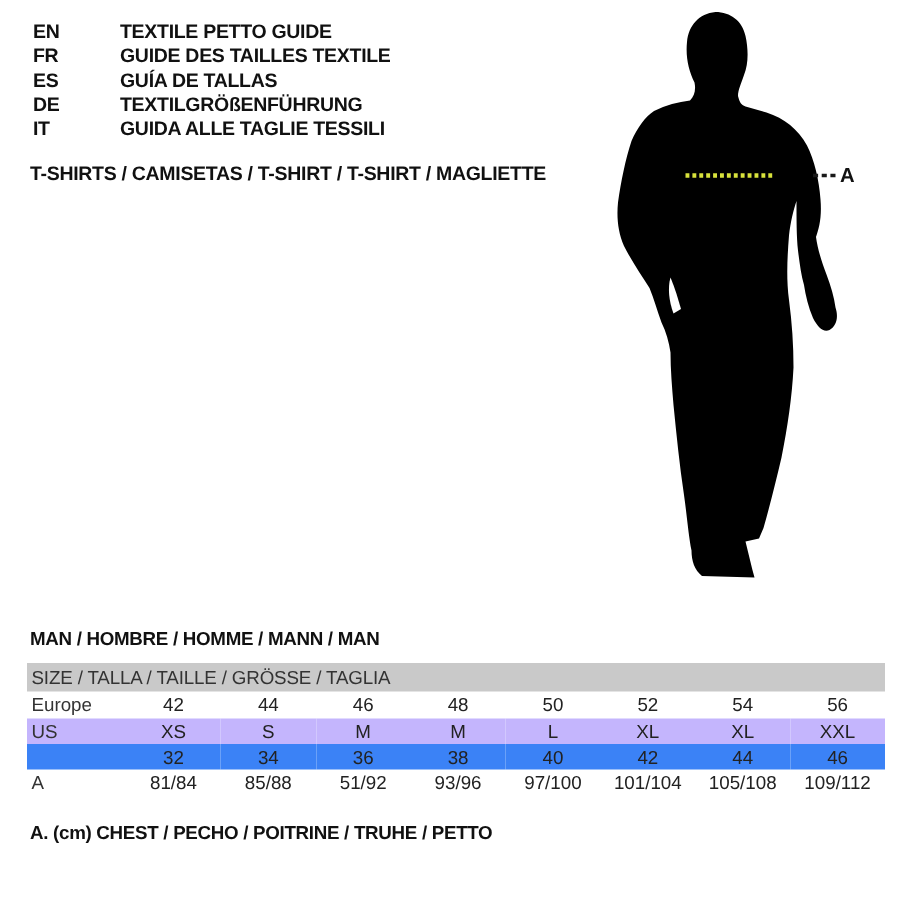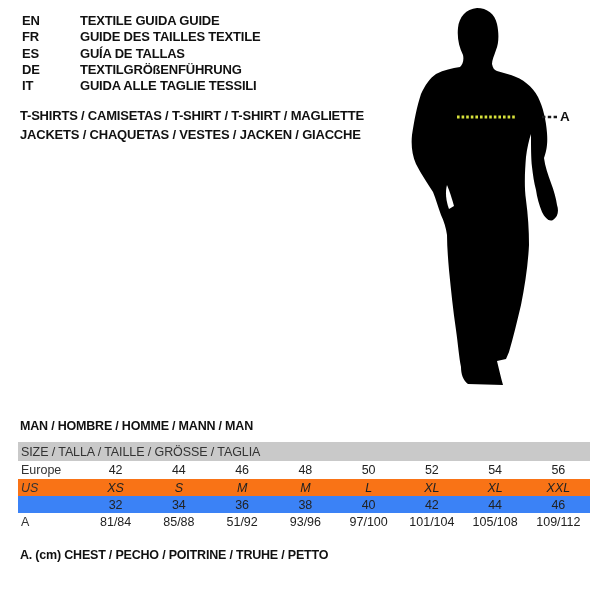--- a/index.html
+++ b/index.html
@@ -38,21 +38,21 @@
   .row-a td{height:18px;}
   
   .footnote{position:absolute;left:20px;top:548px;font-size:12.5px;font-weight:bold;letter-spacing:-0.2px;white-space:nowrap;}
 </style>
 </head>
 <body>
 
 <div class="lang-block">
   <div class="lang-row">
     <span class="lang-code">EN</span>
-    <span class="lang-label">TEXTILE GUIDA GUIDE</span>
+    <span class="lang-label">TEXTILE PETTO GUIDE</span>
   </div>
   <div class="lang-row">
     <span class="lang-code">FR</span>
     <span class="lang-label">GUIDE DES TAILLES TEXTILE</span>
   </div>
   <div class="lang-row">
     <span class="lang-code">ES</span>
     <span class="lang-label">GUÍA DE TALLAS</span>
   </div>
   <div class="lang-row">
@@ -60,21 +60,20 @@
     <span class="lang-label">TEXTILGRÖßENFÜHRUNG</span>
   </div>
   <div class="lang-row">
     <span class="lang-code">IT</span>
     <span class="lang-label">GUIDA ALLE TAGLIE TESSILI</span>
   </div>
 </div>
 
 <div class="categories">
   <div>T-SHIRTS / CAMISETAS / T-SHIRT / T-SHIRT / MAGLIETTE</div>
-  <div>JACKETS / CHAQUETAS / VESTES / JACKEN / GIACCHE</div>
 </div>
 
 <svg class="figure-svg" width="600" height="600" viewBox="0 0 600 600" aria-hidden="true">
   <path fill="#000000" d="
     M 477,8
     C 487,8 495,14 497,24
     C 499,33 499,43 496,50
     C 494,56 492,60 492,64
     C 493,68 494,70 497,71
     L 511,75
@@ -141,21 +140,21 @@
       <td class="row-label">Europe</td>
       <td>42</td>
       <td>44</td>
       <td>46</td>
       <td>48</td>
       <td>50</td>
       <td>52</td>
       <td>54</td>
       <td>56</td>
     </tr>
-    <tr style="background:#f97316;font-style:italic;">
+    <tr style="background:#c4b5fd;">
       <td class="row-label">US</td>
       <td>XS</td>
       <td>S</td>
       <td>M</td>
       <td>M</td>
       <td>L</td>
       <td>XL</td>
       <td>XL</td>
       <td>XXL</td>
     </tr>

